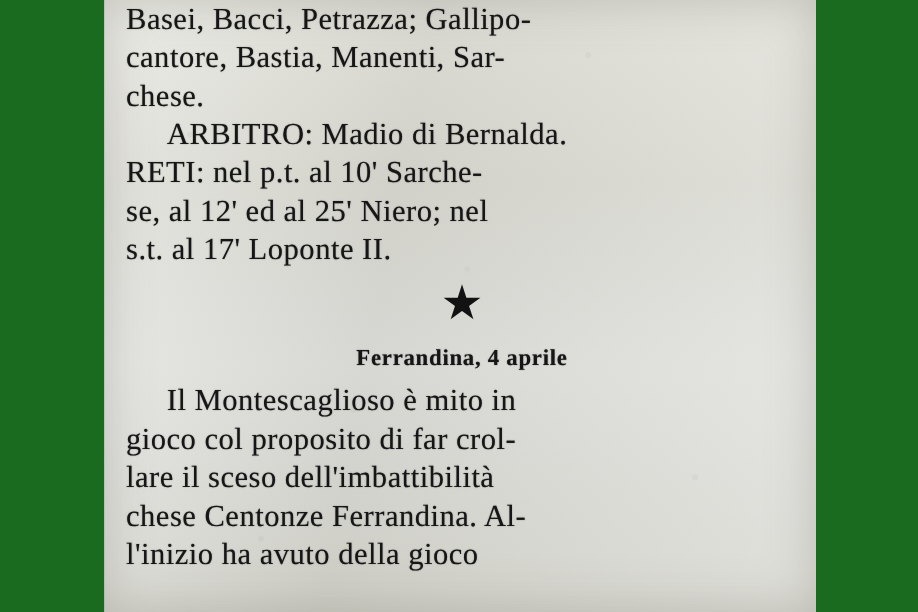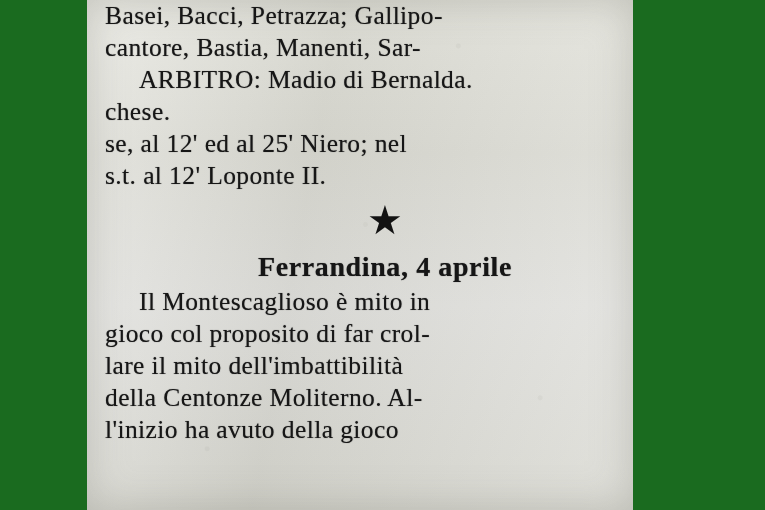--- a/index.html
+++ b/index.html
@@ -16,21 +16,21 @@
   .page {
     position: relative;
     width: 765px;
     height: 510px;
     background: #1a6b1f;
   }
   .scan {
     position: absolute;
     left: 87px;
     top: 0;
-    width: 546px;
+    width: 593px;
     height: 510px;
     background: #dcdcd4;
     background-image:
       linear-gradient(100deg, rgba(255,255,255,0.35) 0%, rgba(0,0,0,0.03) 40%, rgba(255,255,255,0.25) 100%),
       linear-gradient(to bottom, #e2e2da 0%, #d8d8d0 30%, #dededa 60%, #d4d4cc 100%);
     box-shadow: inset 0 0 40px rgba(120,120,110,0.35);
     overflow: hidden;
   }
   .noise {
     position: absolute;
@@ -67,51 +67,52 @@
     justify-content: center;
   }
   .star {
     font-size: 40px;
     line-height: 40px;
     color: #121212;
   }
   .subhead {
     text-align: center;
     font-weight: bold;
-    font-size: 28px;
+    font-size: 19px;
     line-height: 34px;
     letter-spacing: 0.6px;
     text-shadow: 0 0 1px rgba(20,20,20,0.6);
     margin-bottom: 2px;
   }
 </style>
 </head>
 <body>
 
 <div class="page">
   <div class="scan">
     <div class="noise"></div>
     <div class="col">
 
       <div class="ln">Basei, Bacci, Petrazza; Gallipo-</div>
       <div class="ln">cantore, Bastia, Manenti, Sar-</div>
+      <div class="ln">chese.</div>
+
       <div class="ln indent">ARBITRO: Madio di Bernalda.</div>
 
-      <div class="ln">chese.</div>
-
+      <div class="ln">RETI: nel p.t. al 10' Sarche-</div>
       <div class="ln">se, al 12' ed al 25' Niero; nel</div>
-      <div class="ln">s.t. al 12' Loponte II.</div>
+      <div class="ln">s.t. al 17' Loponte II.</div>
 
       <div class="divider">
         <span class="star">★</span>
       </div>
 
       <div class="subhead">Ferrandina, 4 aprile</div>
 
       <div class="ln indent">Il Montescaglioso è mito in</div>
       <div class="ln">gioco col proposito di far crol-</div>
-      <div class="ln">lare il mito dell'imbattibilità</div>
-      <div class="ln">della Centonze Moliterno. Al-</div>
+      <div class="ln">lare il sceso dell'imbattibilità</div>
+      <div class="ln">chese Centonze Ferrandina. Al-</div>
       <div class="ln">l'inizio ha avuto della gioco</div>
 
     </div>
   </div>
 </div>
 
 </body></html>

